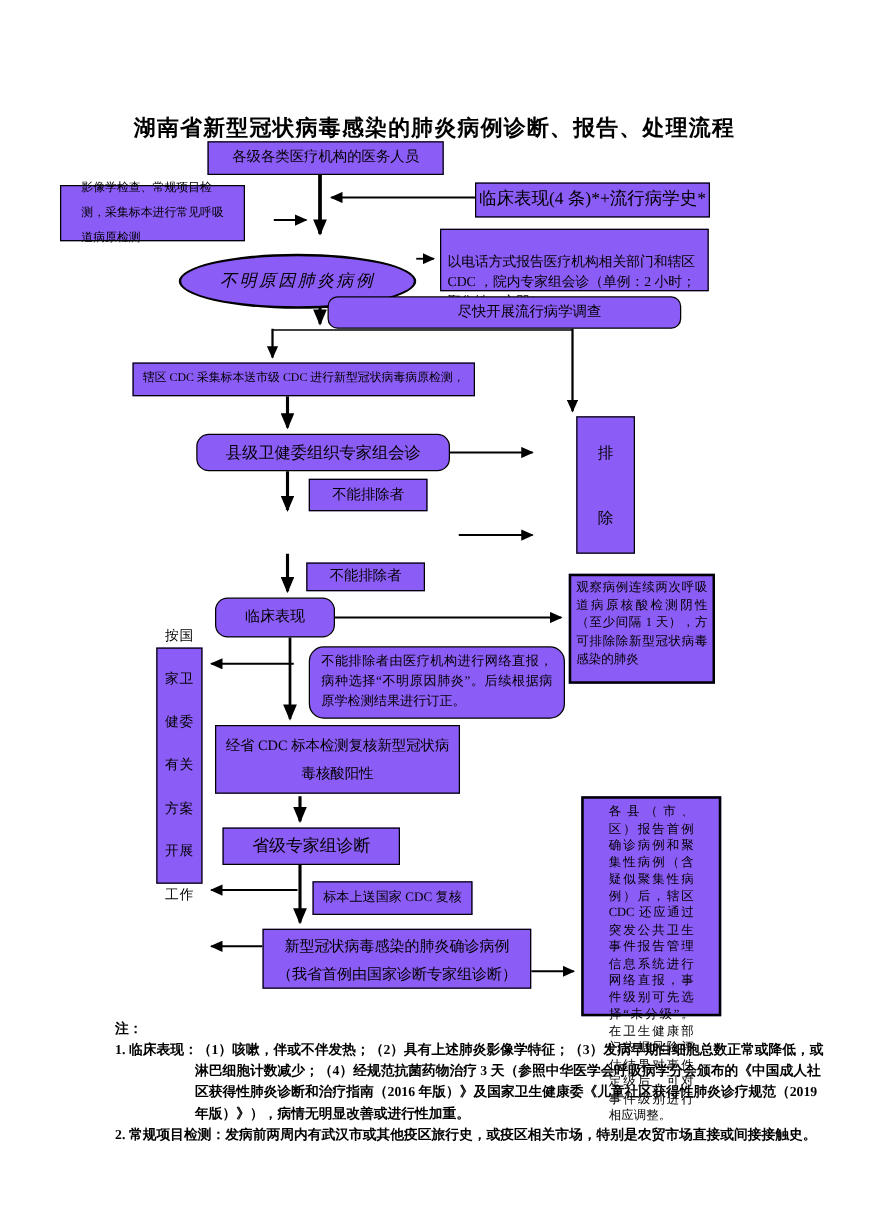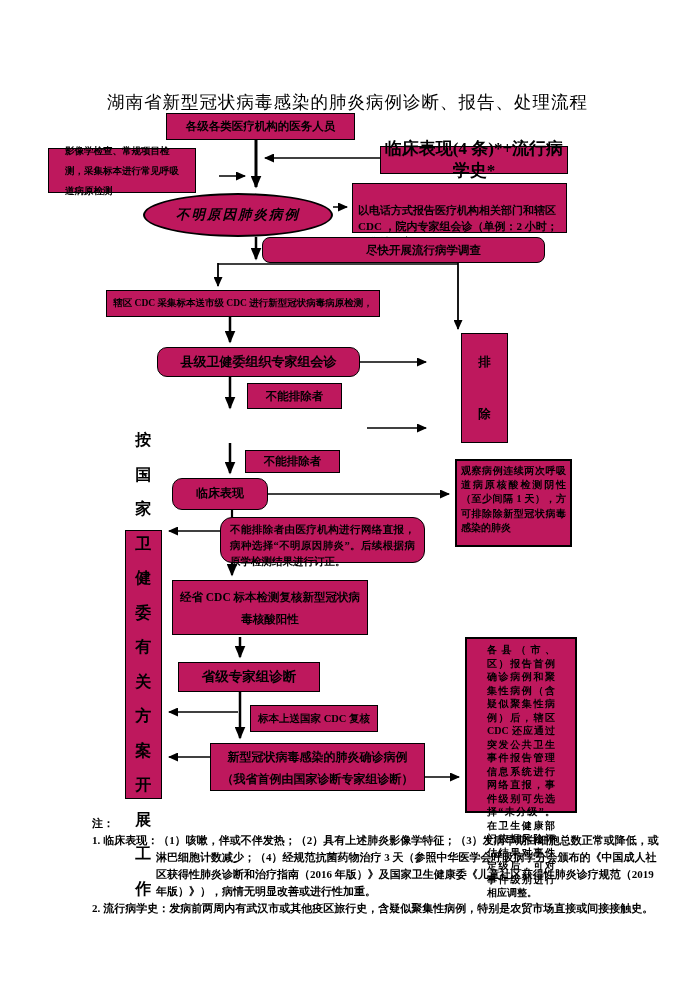--- a/index.html
+++ b/index.html
@@ -1,47 +1,47 @@
 <!DOCTYPE html>
 <html><head>
 <meta charset="utf-8">
 <style>
   html,body{margin:0;padding:0;background:#fff;}
   .canvas{
     position:relative;width:695px;height:983px;background:#ffffff;
     font-family:"Liberation Serif","DejaVu Serif",serif;color:#000;overflow:hidden;
   }
   .connectors{position:absolute;left:0;top:0;z-index:1;pointer-events:none;}
-  .node{position:absolute;z-index:2;background:#be185d;border:1.5px solid #000;box-sizing:border-box;
+  .node{position:absolute;z-index:2;background:#8b5cf6;border:1.5px solid #000;box-sizing:border-box;
         display:flex;align-items:center;justify-content:center;text-align:center;
-        font-weight:700;line-height:1.3;}
+        font-weight:400;line-height:1.3;}
   .title{position:absolute;left:0;top:90px;width:695px;text-align:center;z-index:2;
-         font-size:17.5px;font-weight:normal;letter-spacing:1px;}
+         font-size:17.5px;font-weight:bold;letter-spacing:1px;}
   .n-staff{left:166px;top:113px;width:189px;height:27px;font-size:11.5px;}
   .n-imaging{left:48px;top:148px;width:148px;height:45px;font-size:9.5px;border-width:1px;
              padding:1px 16px;line-height:20px;text-align:left;}
-  .n-clinical{left:380px;top:146px;width:188px;height:28px;font-size:17px;}
-  .n-ellipse{left:143px;top:193px;width:190px;height:44px;border-radius:50%;border-width:2px;
+  .n-clinical{left:380px;top:146px;width:188px;height:28px;font-size:14px;}
+  .n-ellipse{left:143px;top:203px;width:190px;height:44px;border-radius:50%;border-width:2px;
              font-size:13.5px;font-style:italic;letter-spacing:2px;}
   .n-phone{left:352px;top:183px;width:215px;height:50px;font-size:11px;padding:18px 5px;
            line-height:16px;text-align:left;align-items:flex-start;display:block;}
   .n-epi{left:262px;top:237px;width:283px;height:26px;font-size:11.5px;border-radius:8px;border-width:1px;padding-left:40px;}
   .n-cdccollect{left:106px;top:290px;width:274px;height:27px;font-size:9.5px;white-space:nowrap;border-width:1px;}
   .n-county{left:157px;top:347px;width:203px;height:30px;font-size:13px;border-radius:10px;}
   .n-cannot1{left:247px;top:383px;width:95px;height:26px;font-size:11.5px;}
   .n-city{left:142px;top:413px;width:225px;height:30px;font-size:13px;border-radius:10px;}
   .n-cannot2{left:245px;top:450px;width:95px;height:23px;font-size:11.5px;}
   .n-ruleout{left:432px;top:333px;width:47px;height:110px;font-size:12.5px;margin-left:29px;}
   .n-ruleout .vtxt{width:14px;word-break:break-all;line-height:52px;}
   .n-observe{left:172px;top:478px;width:96px;height:32px;font-size:12px;border-radius:10px;}
   .n-negative{left:455px;top:459px;width:117px;height:88px;border-width:2px;font-size:10px;
               line-height:14.2px;padding:3px 4px;text-align:justify;display:block;}
-  .n-report{left:220px;top:517px;width:205px;height:46px;border-radius:12px;font-size:10.5px;
+  .n-report{left:247px;top:517px;width:205px;height:58px;border-radius:12px;font-size:10.5px;
             line-height:16px;padding:4px 9px;text-align:justify;display:block;border-width:1.5px;}
-  .n-national{left:125px;top:518px;width:37px;height:269px;font-size:16px;border-width:1px;margin-top:12px;}
+  .n-national{left:125px;top:518px;width:37px;height:189px;font-size:11px;border-width:1px;}
   .n-national .vtxt{width:23px;word-break:break-all;line-height:34.5px;letter-spacing:0.5px;}
   .n-provcdc{left:172px;top:580px;width:196px;height:55px;font-size:11.5px;line-height:22px;padding:2px 4px;}
   .n-expert{left:178px;top:662px;width:142px;height:30px;font-size:13.5px;}
   .n-specimen{left:250px;top:705px;width:128px;height:27px;font-size:10.5px;}
   .n-confirmed{left:210px;top:743px;width:215px;height:48px;font-size:12px;line-height:22px;display:block;padding-top:2px;}
   .n-countyreport{left:465px;top:637px;width:112px;height:176px;border-width:2px;font-size:10px;
                   line-height:13.5px;padding:4px 20px;text-align:justify;display:block;}
   .notes{position:absolute;left:92px;top:815px;width:572px;z-index:2;font-size:11px;
          font-weight:600;line-height:17px;}
   .note-item{padding-left:64px;text-indent:-64px;}
@@ -130,16 +130,16 @@
   <div class="node n-confirmed">
     <div>新型冠状病毒感染的肺炎确诊病例</div>
     <div>（我省首例由国家诊断专家组诊断）</div>
   </div>
 
   <div class="node n-countyreport">各县（市、区）报告首例确诊病例和聚集性病例（含疑似聚集性病例）后，辖区 CDC 还应通过突发公共卫生事件报告管理信息系统进行网络直报，事件级别可先选择“未分级”。在卫生健康部门依据风险评估结果对事件定级后，可对事件级别进行相应调整。</div>
 
   <div class="notes">
     <div>注：</div>
     <div class="note-item"><span class="note-num">1.</span><span>临床表现：（1）咳嗽，伴或不伴发热；（2）具有上述肺炎影像学特征；（3）发病早期白细胞总数正常或降低，或淋巴细胞计数减少；（4）经规范抗菌药物治疗 3 天（参照中华医学会呼吸病学分会颁布的《中国成人社区获得性肺炎诊断和治疗指南（2016 年版）》及国家卫生健康委《儿童社区获得性肺炎诊疗规范（2019 年版）》），病情无明显改善或进行性加重。</span></div>
-    <div class="note-item"><span class="note-num">2.</span><span>流行病学史：发病前两周内有武汉市或其他疫区旅行史，含疑似聚集性病例，特别是农贸市场直接或间接接触史。</span></div>
+    <div class="note-item"><span class="note-num">2.</span><span>常规项目检测：发病前两周内有武汉市或其他疫区旅行史，或疫区相关市场，特别是农贸市场直接或间接接触史。</span></div>
   </div>
 
 </div>
 
 </body></html>

